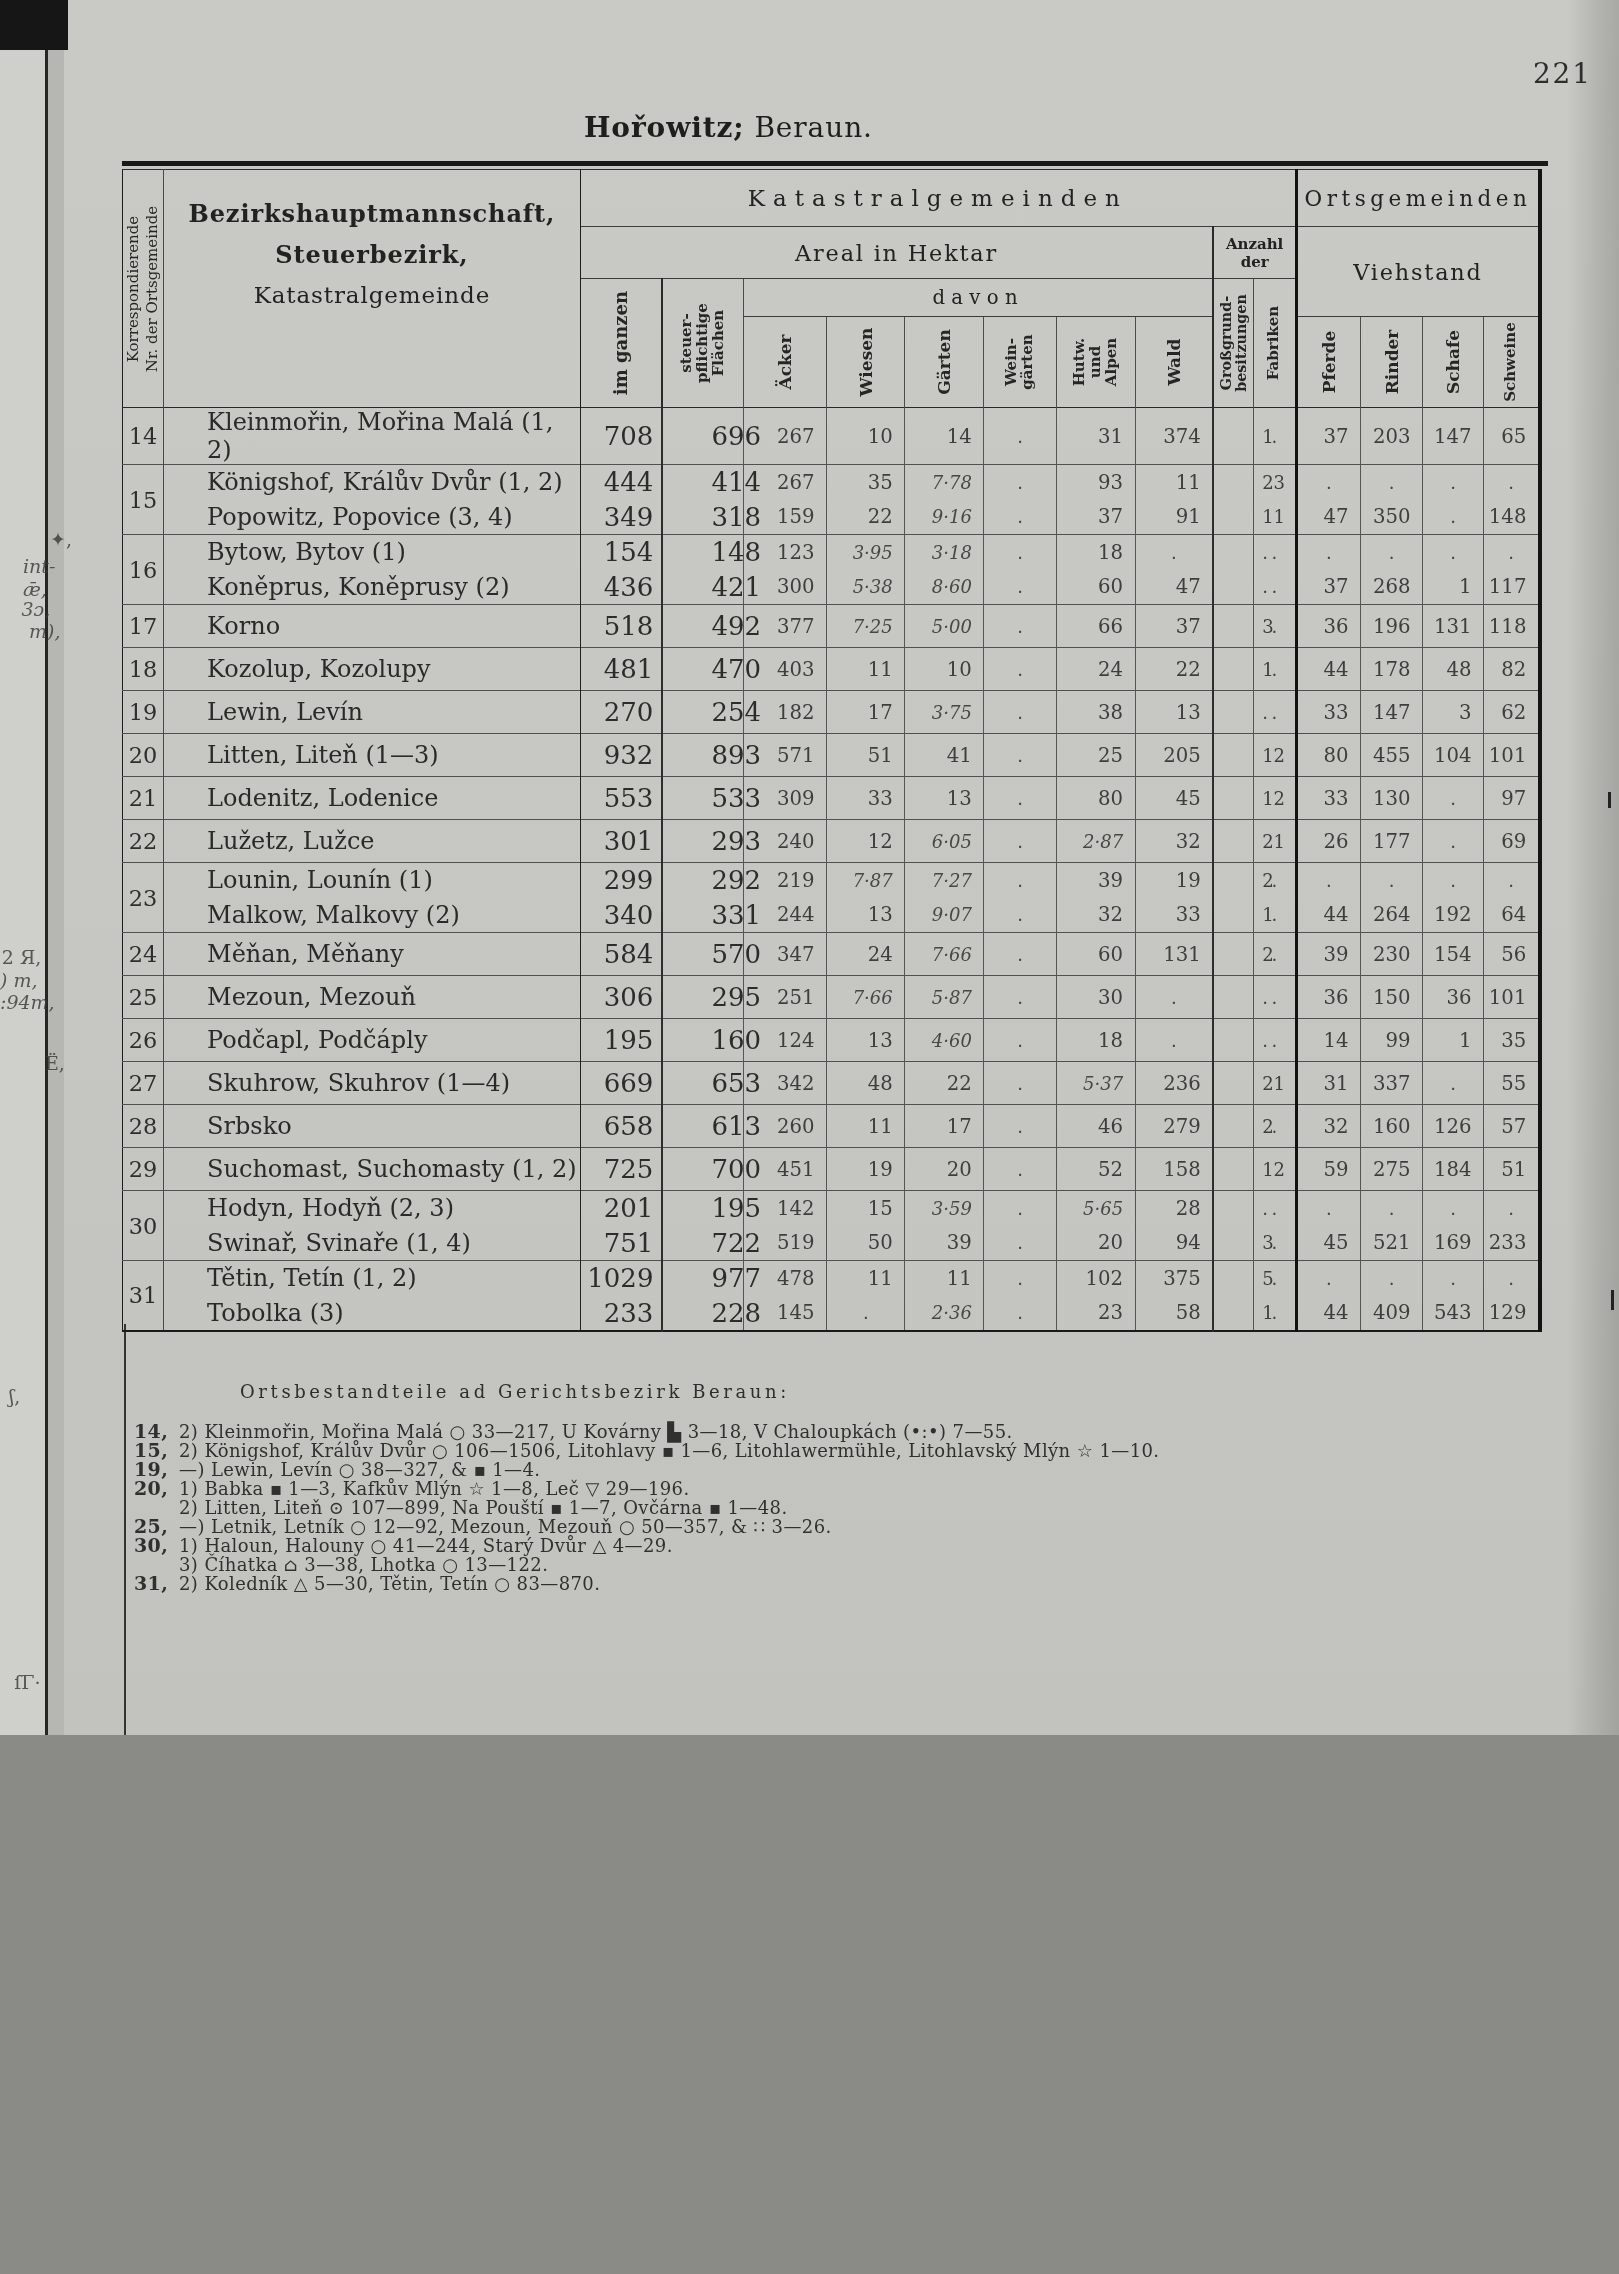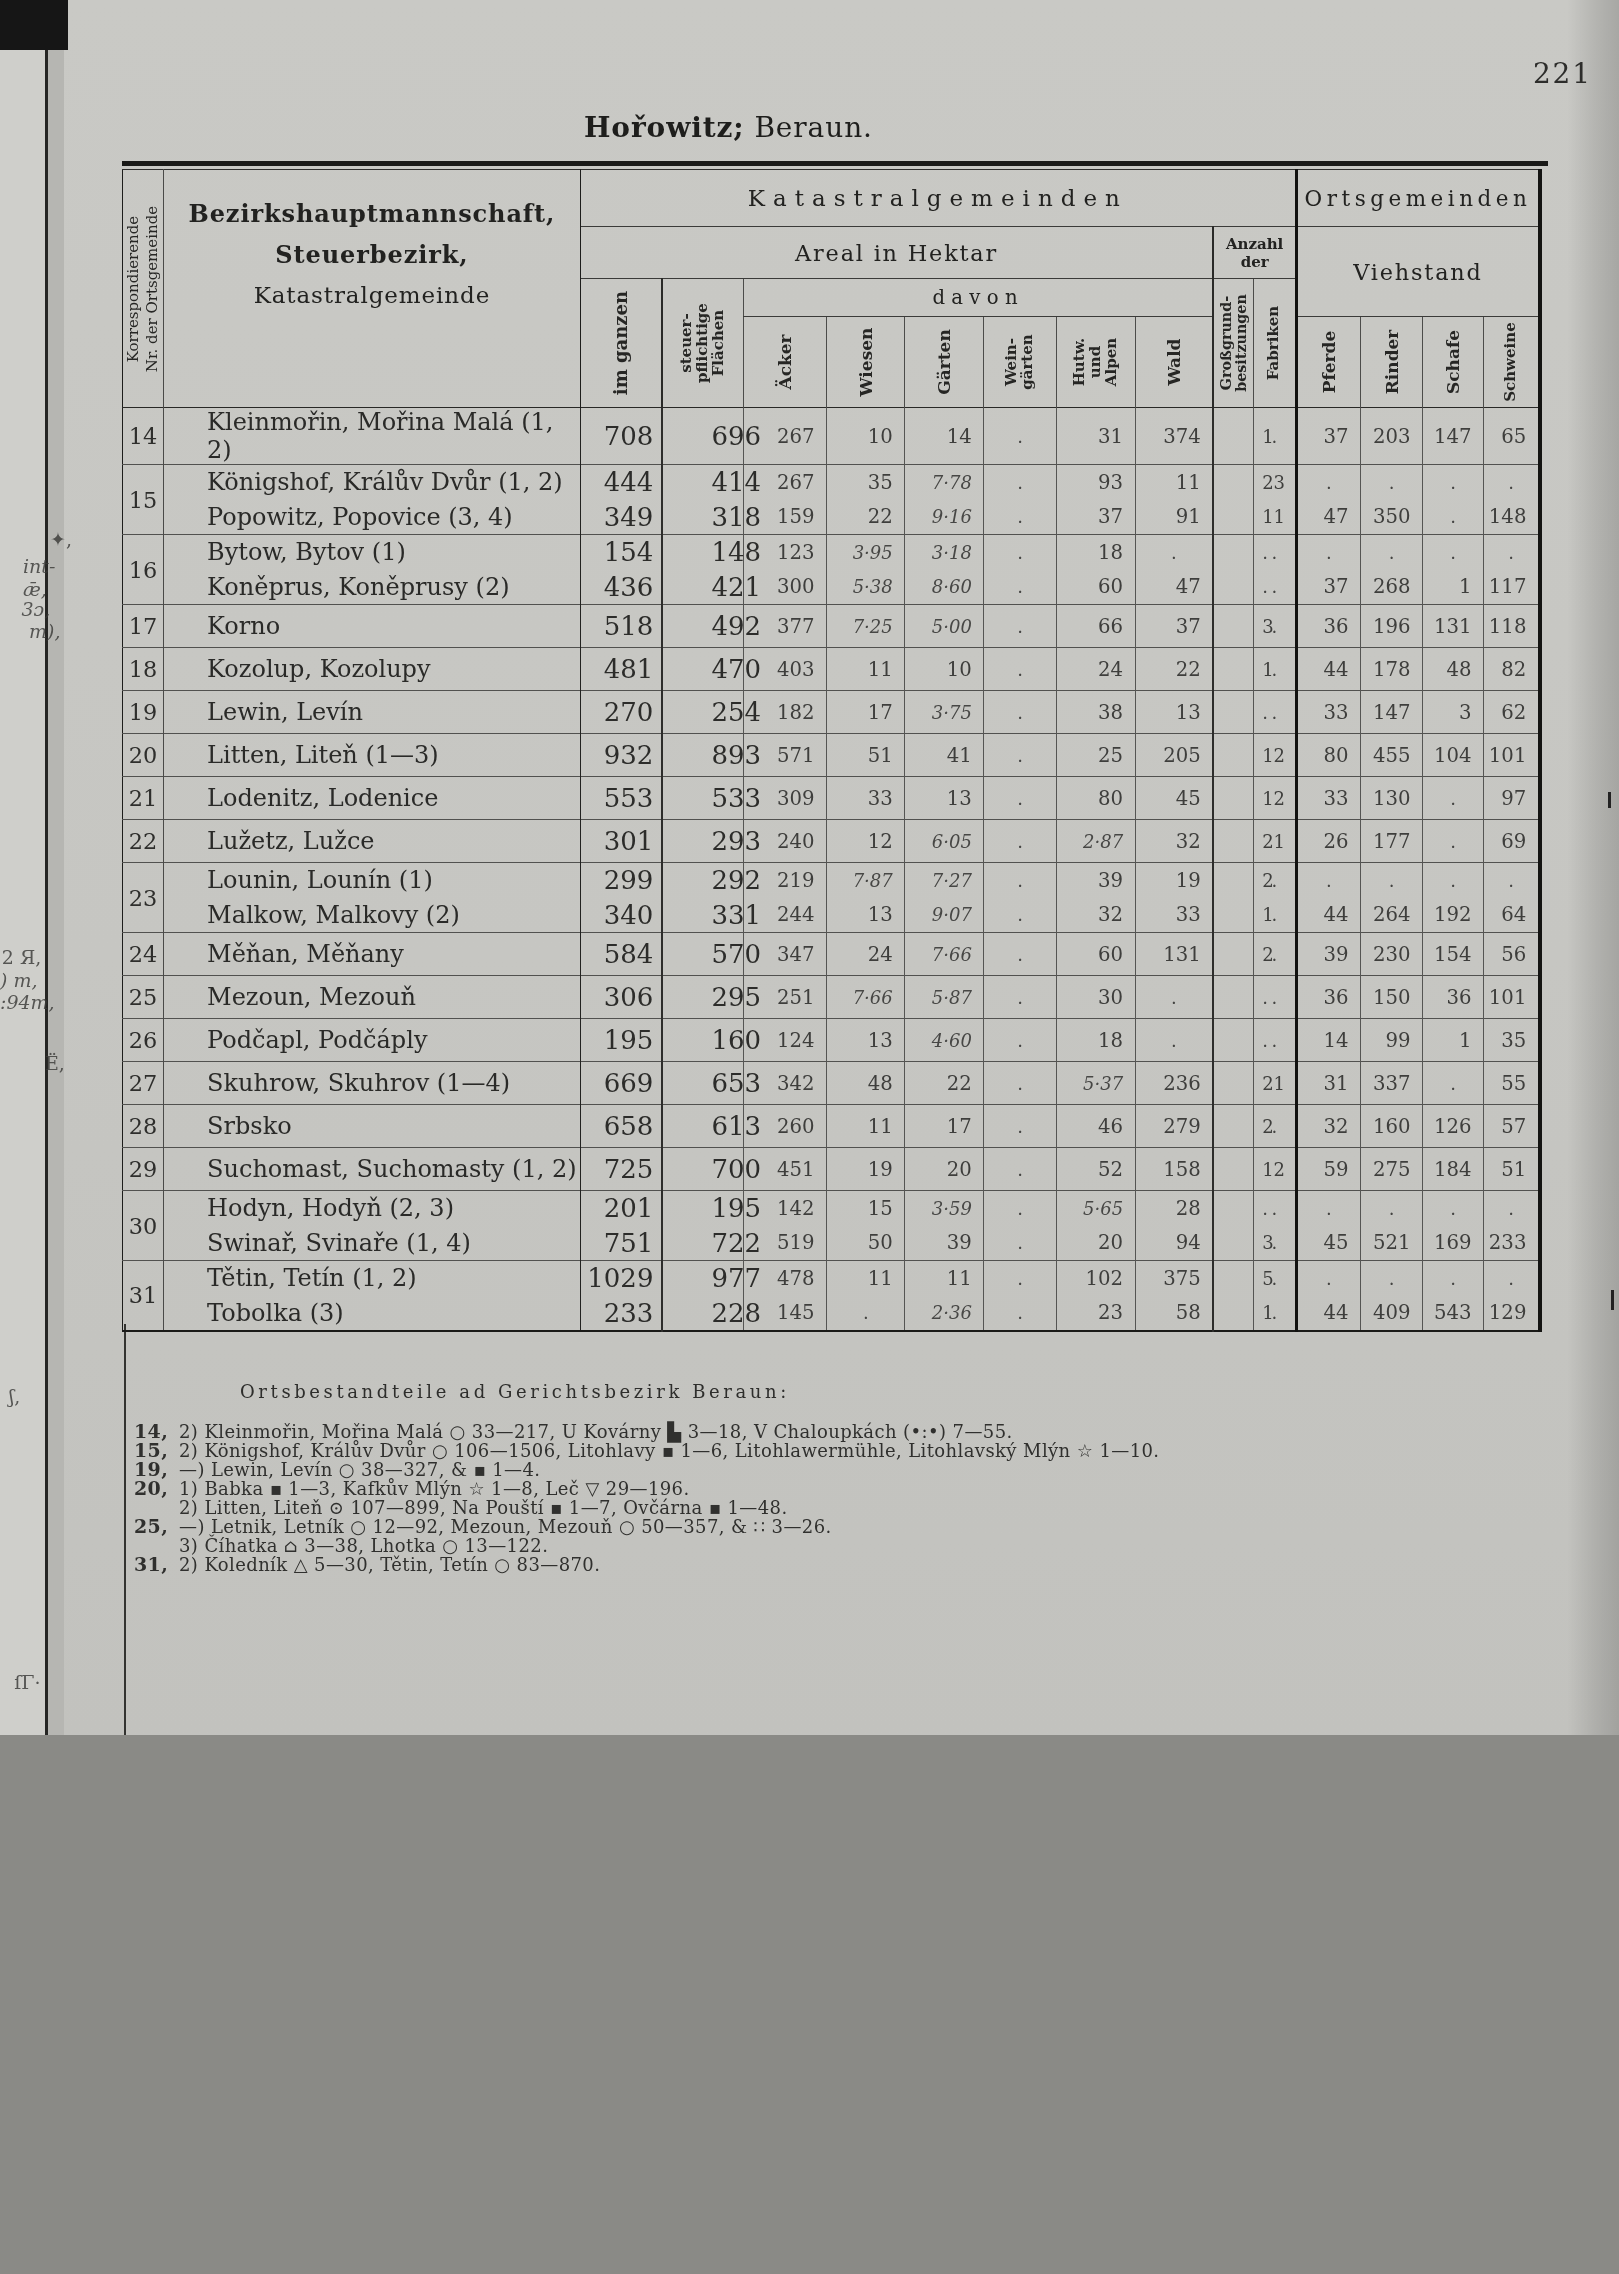--- a/index.html
+++ b/index.html
@@ -630,20 +630,24 @@
         </div>
         <div class="fn-item">
           <span class="fn-ref"></span>
           <span class="fn-text">2) Litten, Liteň ⊙ 107—899, Na Pouští ▪ 1—7, Ovčárna ▪ 1—48.</span>
         </div>
         <div class="fn-item">
           <span class="fn-ref">25,</span>
           <span class="fn-text">—) Letnik, Letník ○ 12—92, Mezoun, Mezouň ○ 50—357, &amp; ∷ 3—26.</span>
         </div>
         <div class="fn-item">
+          <span class="fn-ref">30,</span>
+          <span class="fn-text">1) Haloun, Halouny ○ 41—244, Starý Dvůr △ 4—29.</span>
+        </div>
+        <div class="fn-item">
           <span class="fn-ref"></span>
           <span class="fn-text">3) Číhatka ⌂ 3—38, Lhotka ○ 13—122.</span>
         </div>
         <div class="fn-item">
           <span class="fn-ref">31,</span>
           <span class="fn-text">2) Koledník △ 5—30, Tětin, Tetín ○ 83—870.</span>
         </div>
       </div>
   </div>
 

